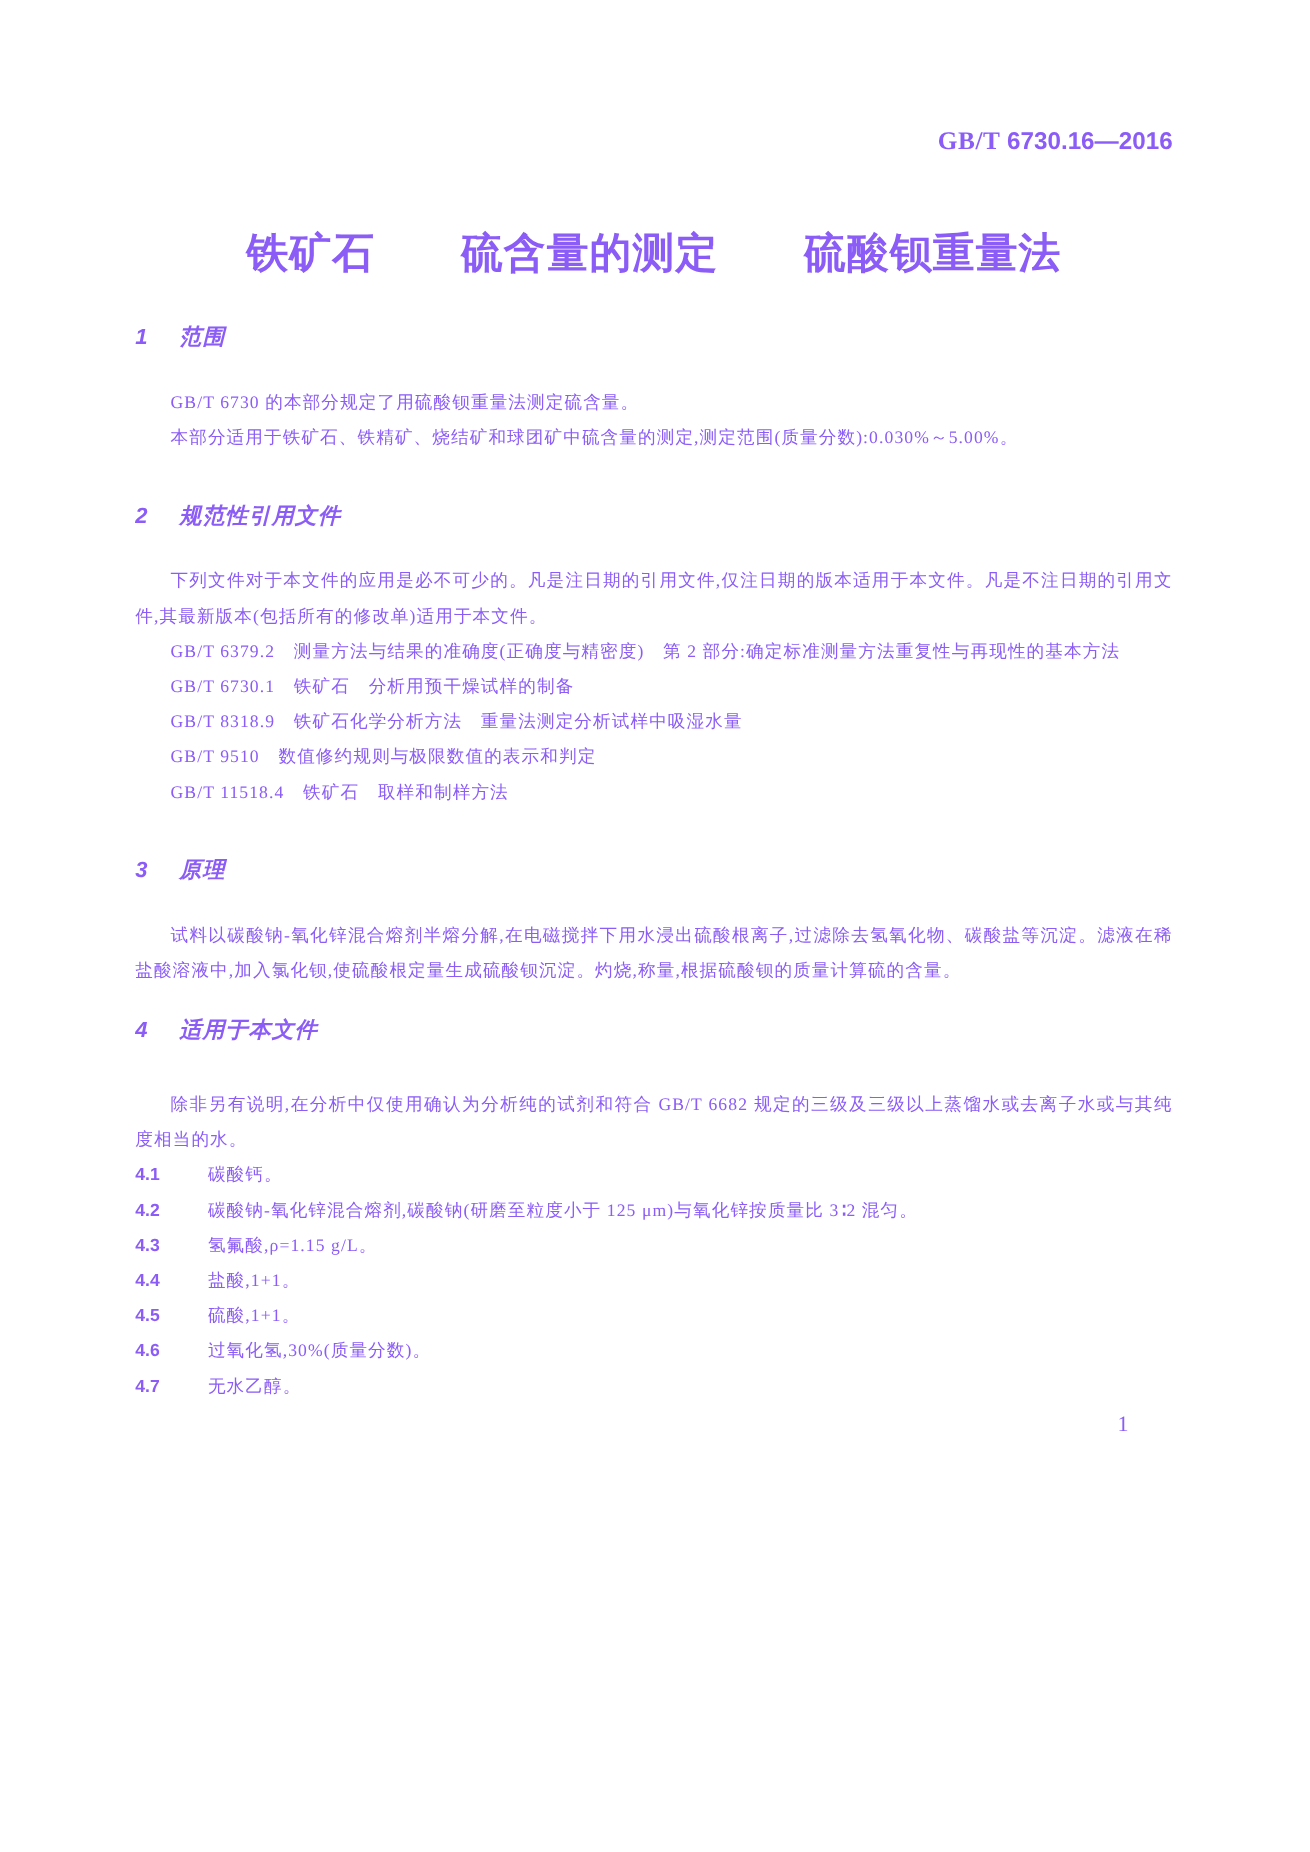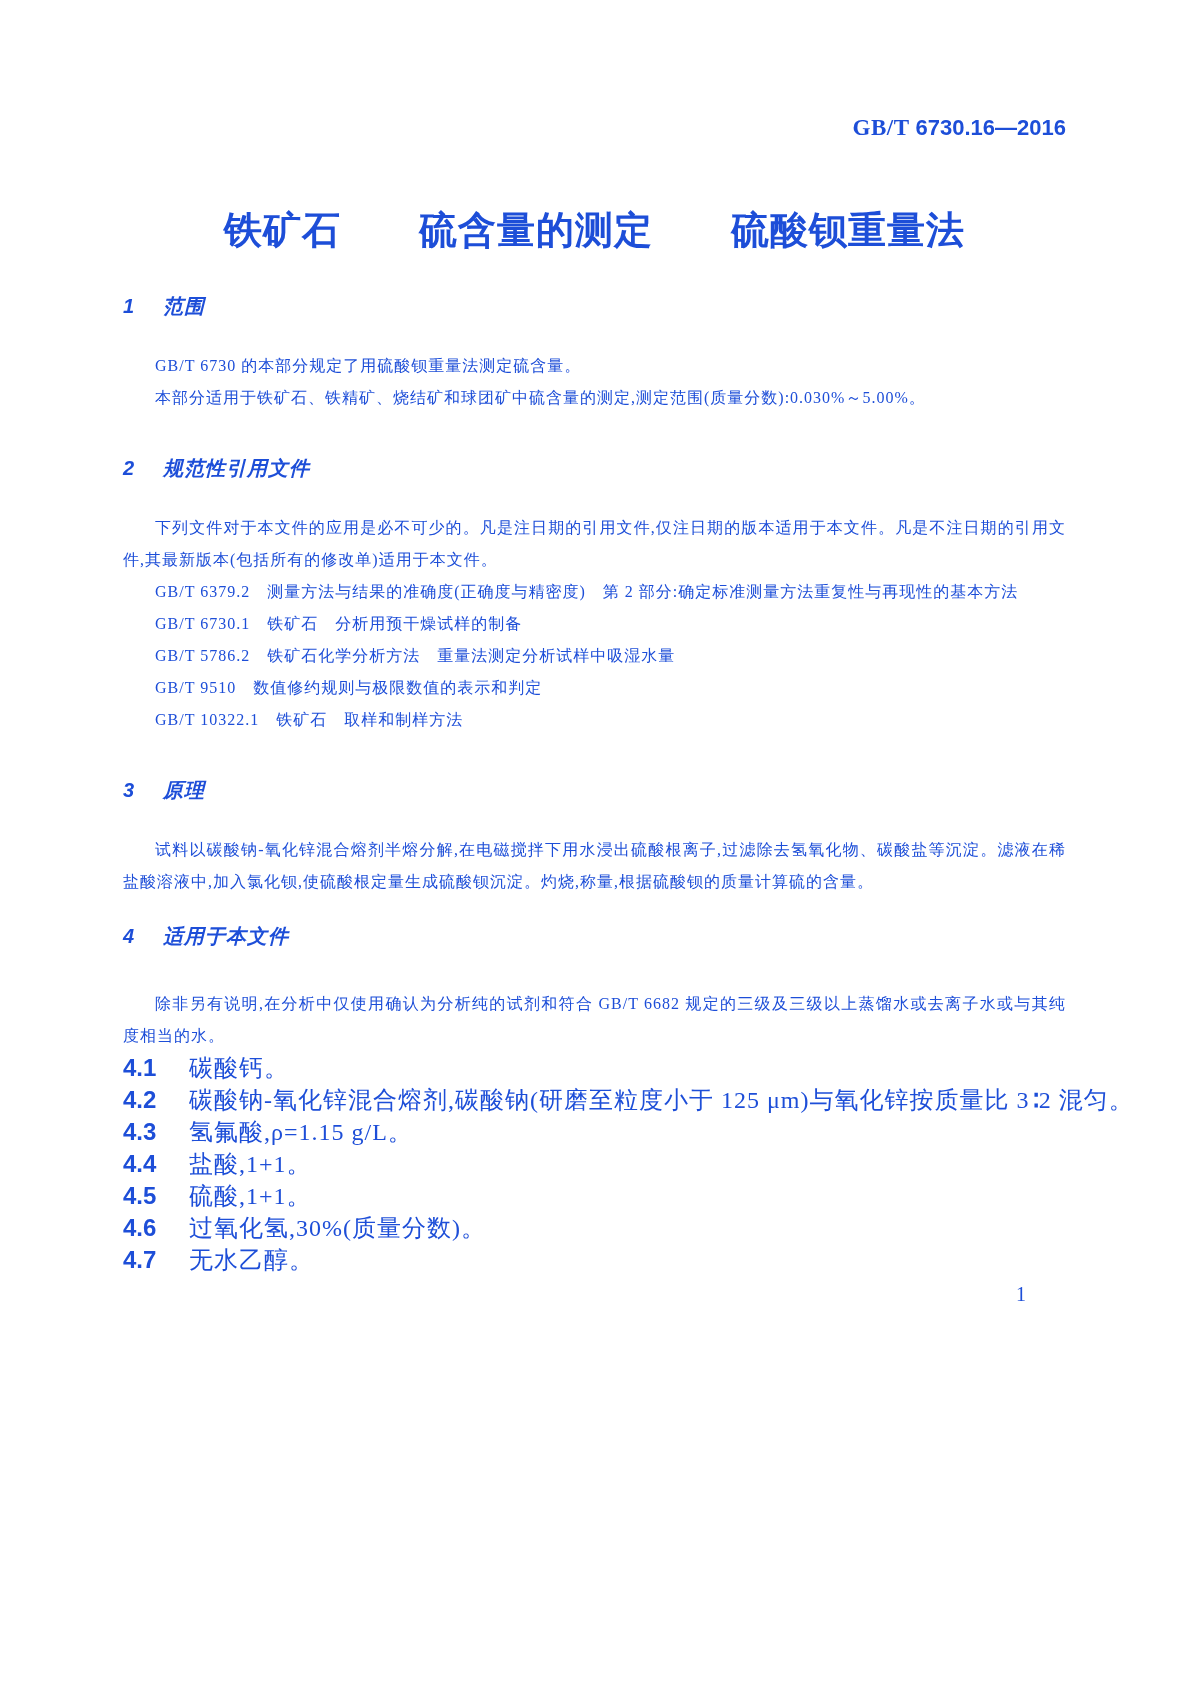--- a/index.html
+++ b/index.html
@@ -6,21 +6,21 @@
     margin: 0;
     padding: 0;
     background: #ffffff;
   }
   .page {
     position: relative;
     width: 1191px;
     height: 1684px;
     margin: 0 auto;
     background: #ffffff;
-    color: #1d4ed8;
+    color: #8b5cf6;
     box-sizing: border-box;
     padding: 112px 125px 0 123px;
     overflow: hidden;
     font-family: "Liberation Serif", "DejaVu Serif", serif;
   }
   .doc-header {
     text-align: right;
     line-height: 32px;
     white-space: nowrap;
   }
@@ -75,21 +75,21 @@
   .body-p, .ref-p {
     margin: 0;
     font-size: 16px;
     line-height: 32px;
     text-align: justify;
     text-indent: 2em;
     letter-spacing: 1px;
   }
   .clause {
     margin: 0;
-    font-size: 24px;
+    font-size: 16px;
     line-height: 32px;
     letter-spacing: 1px;
     white-space: nowrap;
   }
   .clause-no {
     font-family: "Liberation Sans", "DejaVu Sans", sans-serif;
     font-weight: bold;
     display: inline-block;
     min-width: 66px;
     letter-spacing: 0;
@@ -118,23 +118,23 @@
     <h2 class="sec-heading"><span class="sec-no">1</span><span>范围</span></h2>
     <p class="body-p">GB/T 6730 的本部分规定了用硫酸钡重量法测定硫含量。</p>
     <p class="body-p">本部分适用于铁矿石、铁精矿、烧结矿和球团矿中硫含量的测定,测定范围(质量分数):0.030%～5.00%。</p>
   </div>
 
   <div class="section">
     <h2 class="sec-heading"><span class="sec-no">2</span><span>规范性引用文件</span></h2>
     <p class="body-p">下列文件对于本文件的应用是必不可少的。凡是注日期的引用文件,仅注日期的版本适用于本文件。凡是不注日期的引用文件,其最新版本(包括所有的修改单)适用于本文件。</p>
     <p class="ref-p">GB/T 6379.2　测量方法与结果的准确度(正确度与精密度)　第 2 部分:确定标准测量方法重复性与再现性的基本方法</p>
     <p class="ref-p">GB/T 6730.1　铁矿石　分析用预干燥试样的制备</p>
-    <p class="ref-p">GB/T 5786.2　铁矿石化学分析方法　重量法测定分析试样中吸湿水量</p>
+    <p class="ref-p">GB/T 8318.9　铁矿石化学分析方法　重量法测定分析试样中吸湿水量</p>
     <p class="ref-p">GB/T 9510　数值修约规则与极限数值的表示和判定</p>
-    <p class="ref-p">GB/T 10322.1　铁矿石　取样和制样方法</p>
+    <p class="ref-p">GB/T 11518.4　铁矿石　取样和制样方法</p>
   </div>
 
   <div class="section">
     <h2 class="sec-heading"><span class="sec-no">3</span><span>原理</span></h2>
     <p class="body-p">试料以碳酸钠-氧化锌混合熔剂半熔分解,在电磁搅拌下用水浸出硫酸根离子,过滤除去氢氧化物、碳酸盐等沉淀。滤液在稀盐酸溶液中,加入氯化钡,使硫酸根定量生成硫酸钡沉淀。灼烧,称量,根据硫酸钡的质量计算硫的含量。</p>
   </div>
 
   <div class="section">
     <h2 class="sec-heading tight"><span class="sec-no">4</span><span>适用于本文件</span></h2>
     <p class="body-p">除非另有说明,在分析中仅使用确认为分析纯的试剂和符合 GB/T 6682 规定的三级及三级以上蒸馏水或去离子水或与其纯度相当的水。</p>

